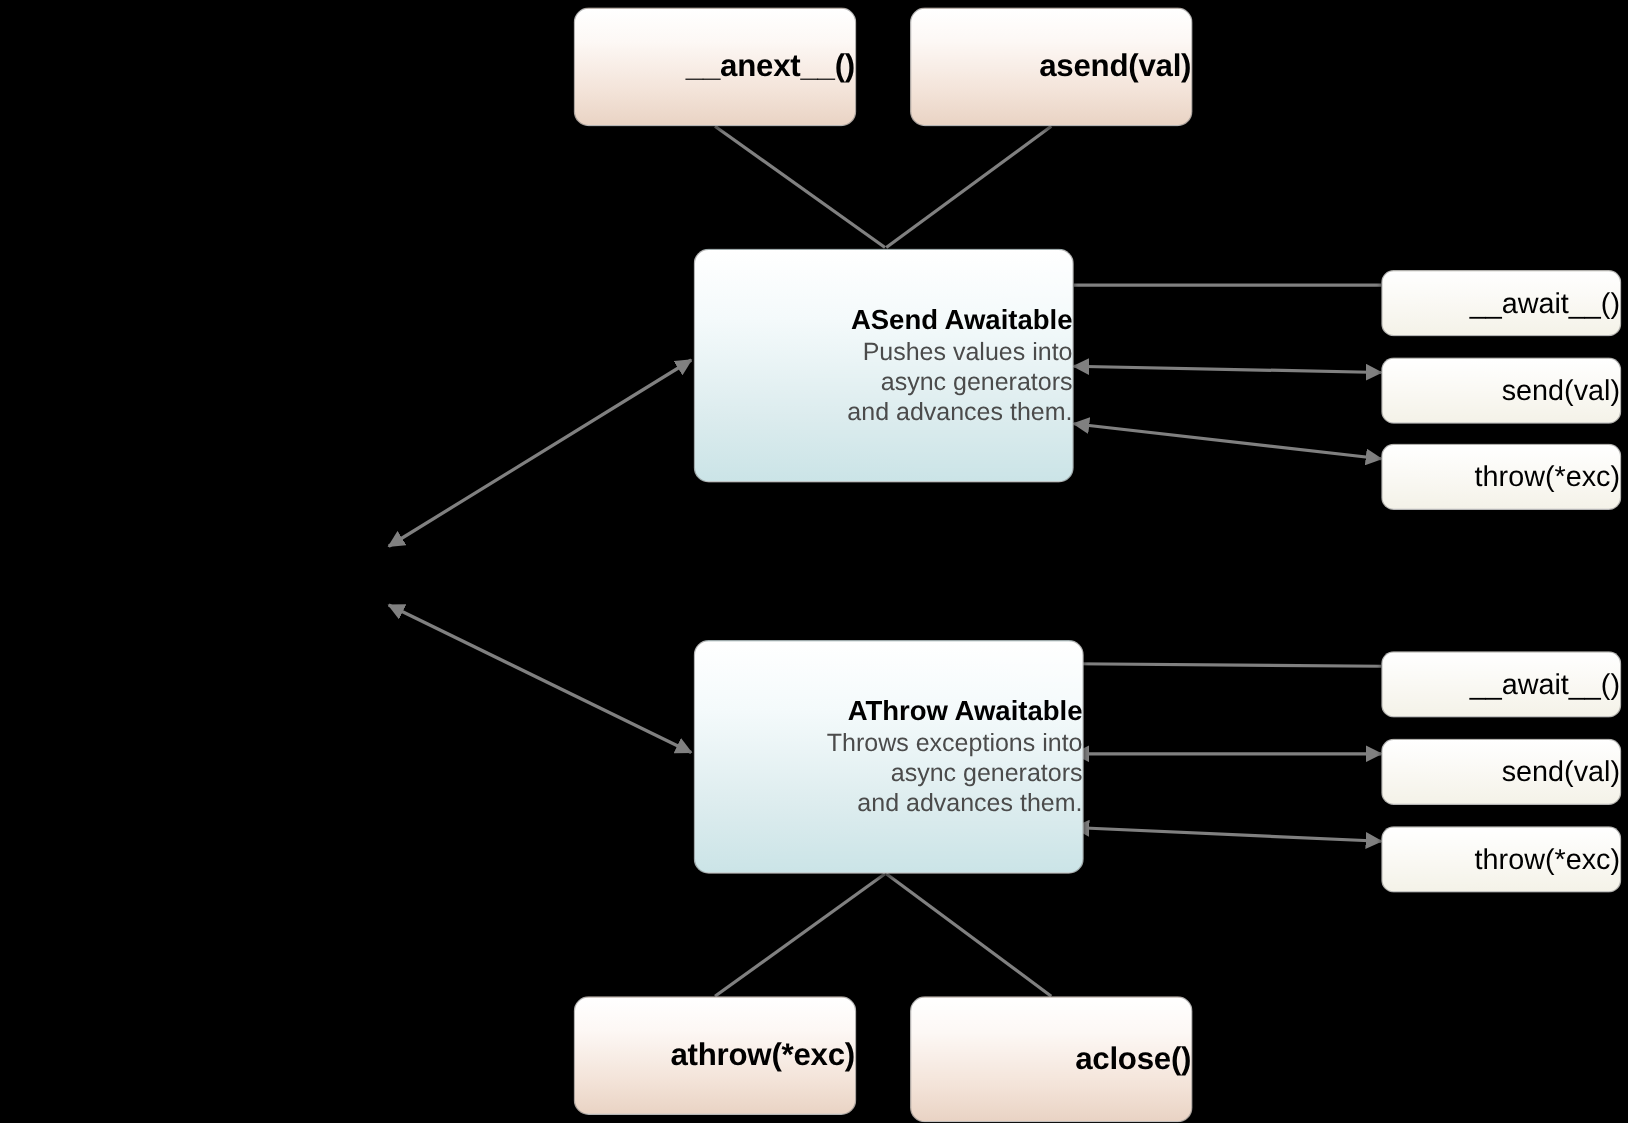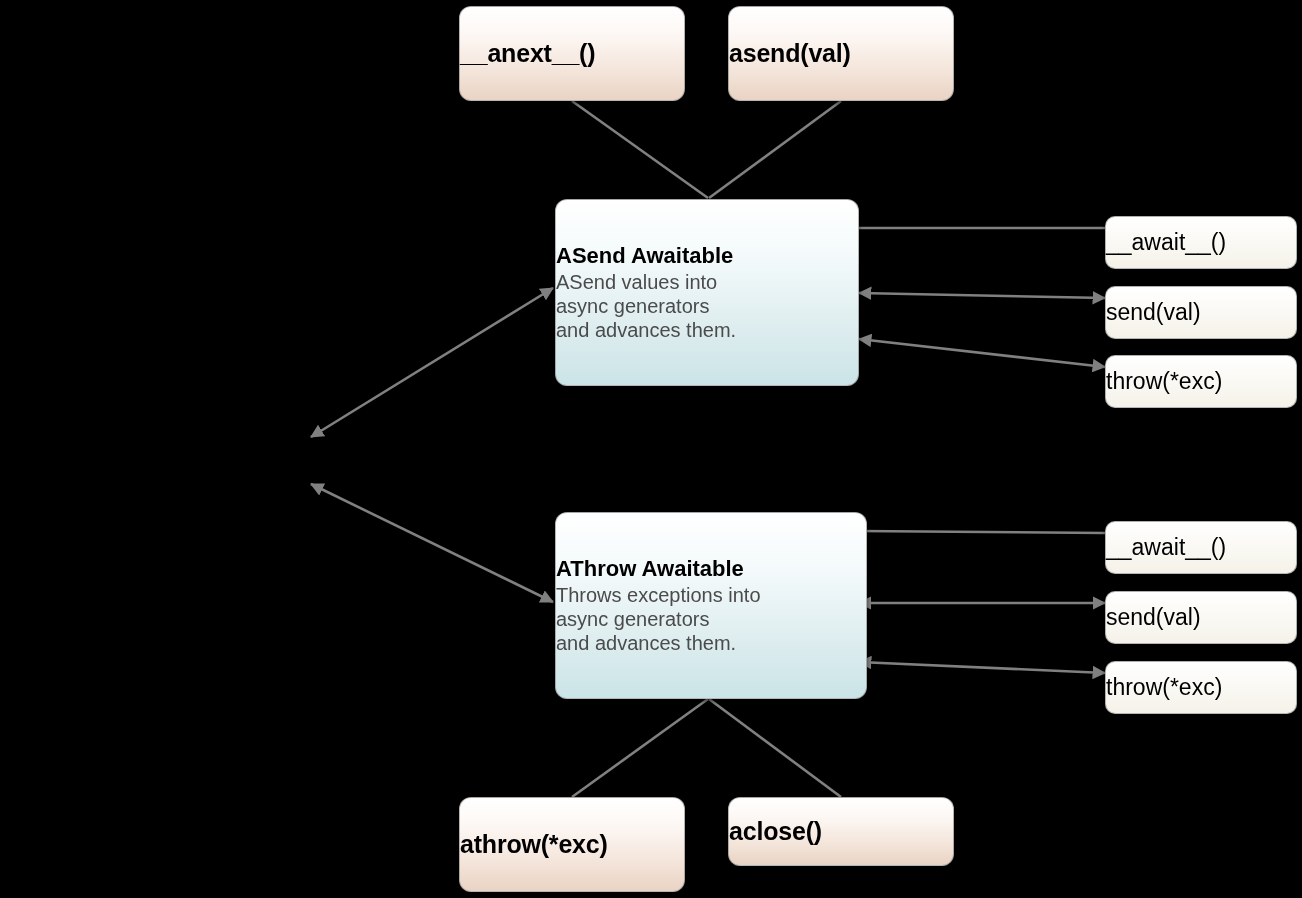--- a/index.html
+++ b/index.html
@@ -26,21 +26,21 @@
     height: 898px;
     pointer-events: none;
   }
 
   .node {
     position: absolute;
     box-sizing: border-box;
     border-radius: 12px;
     display: flex;
     flex-direction: column;
-    align-items: flex-start;
+    align-items: flex-end;
     justify-content: center;
     text-align: center;
     border: 1px solid rgba(120,120,120,0.55);
     box-shadow: 0 2px 4px rgba(0,0,0,0.55);
     z-index: 2;
   }
 
   
   .node.peach {
     background: linear-gradient(to bottom, #ffffff 0%, #fdf8f5 28%, #f3e3d8 72%, #e9d3c4 100%);
@@ -150,28 +150,28 @@
   </div>
 
   <div class="node peach" style="left:728px; top:6px; width:226px; height:95px;border-radius:12px;">
     <div class="title">asend(val)</div>
   </div>
 
   <div class="node peach" style="left:459px; top:797px; width:226px; height:95px;">
     <div class="title">athrow(*exc)</div>
   </div>
 
-  <div class="node peach" style="left:728px; top:797px; width:226px; height:69px;">
+  <div class="node peach" style="left:728px; top:797px; width:226px; height:101px;">
     <div class="title">aclose()</div>
   </div>
 
 
   <div class="node cyan" style="left:555px; top:199px; width:304px; height:187px;">
     <div class="title">ASend Awaitable</div>
-    <div class="desc">ASend values into</div>
+    <div class="desc">Pushes values into</div>
     <div class="desc">async generators</div>
     <div class="desc">and advances them.</div>
   </div>
 
   <div class="node cyan" style="left:555px; top:512px; width:312px; height:187px;">
     <div class="title">AThrow Awaitable</div>
     <div class="desc">Throws exceptions into</div>
     <div class="desc">async generators</div>
     <div class="desc">and advances them.</div>
   </div>

